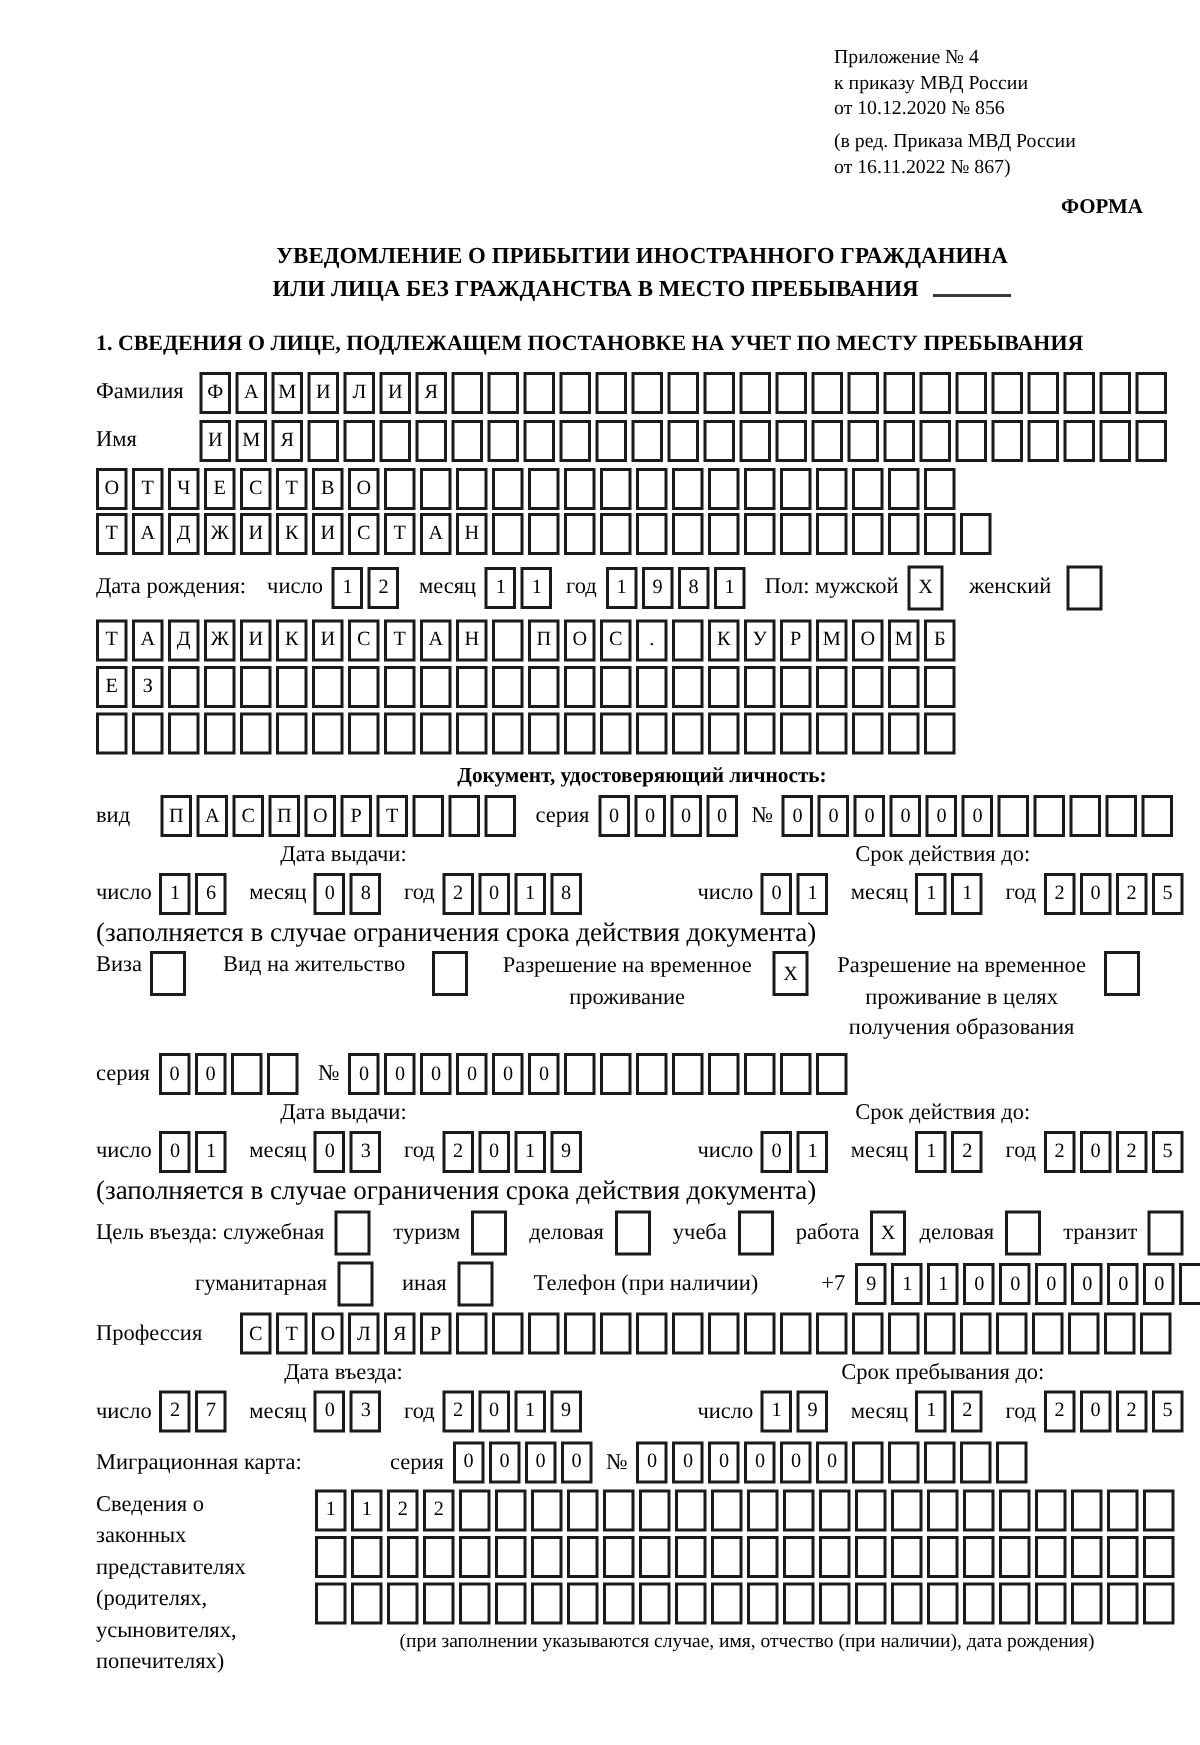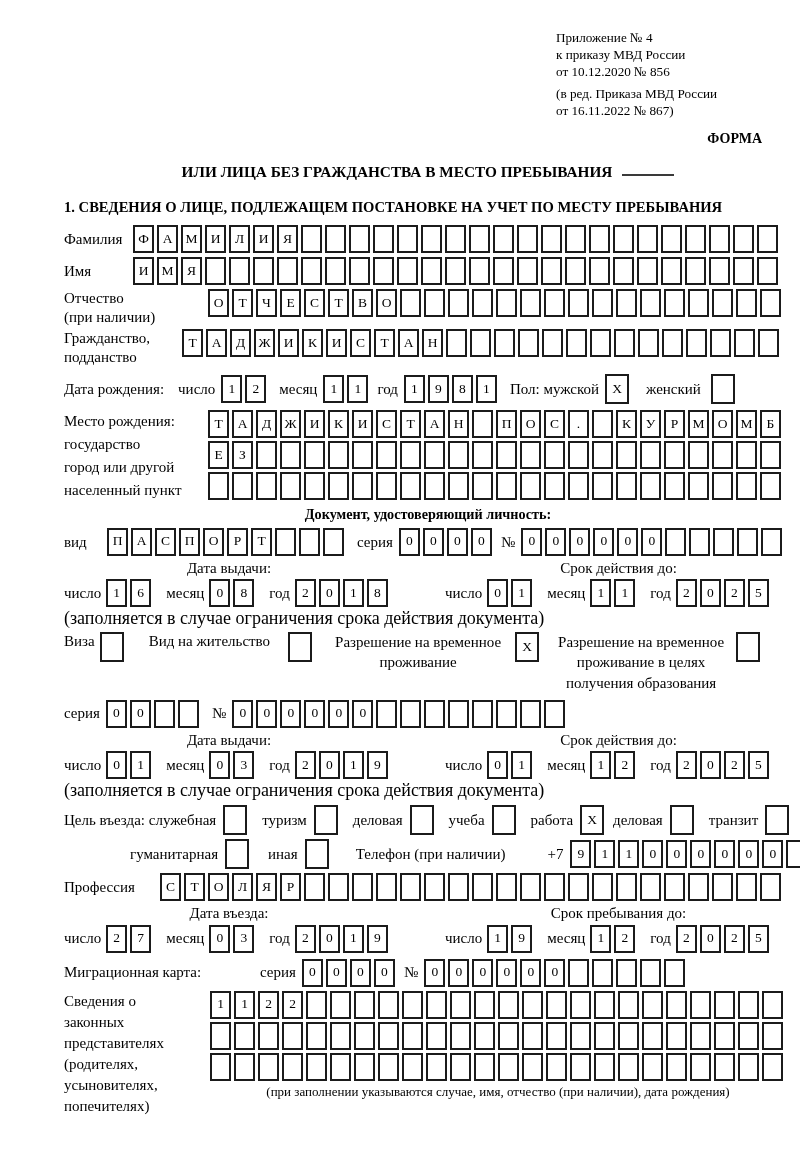--- a/index.html
+++ b/index.html
@@ -32,21 +32,21 @@
   .w-citiz{width:118px}
   .w-place{width:144px;line-height:23px;}
   .w-prof{width:96px}
   .grid .cells{margin-bottom:3px;}
 
   
   .doc-heading{text-align:center;font-weight:bold;font-size:14.2px;margin-top:3px;}
 
   
   .dsec{margin-top:4px;}
-  .dcols{display:flex;}
+  .dcols{display:flex;gap:20px;}
   .dcol-l{width:381px;}
   .dcol-r{flex:1;}
   .dtitle{text-align:center;font-size:15px;line-height:1.1;}
   .dtitle.l{width:330px;}
   .drow{display:flex;align-items:center;margin-top:3px;}
   .drow .dl{margin-right:5px;}
   .drow .dg{margin-right:12px;}
   .note{font-size:18px;text-align:left;padding-right:14px;margin-top:1px;line-height:1.15;}
 
   
@@ -74,20 +74,21 @@
     <div>к приказу МВД России</div>
     <div>от 10.12.2020 № 856</div>
     <div class="gap"></div>
     <div>(в ред. Приказа МВД России</div>
     <div>от 16.11.2022 № 867)</div>
   </div>
 
   <div class="form-label">ФОРМА</div>
 
   <div class="title">
+    <div>УВЕДОМЛЕНИЕ О ПРИБЫТИИ ИНОСТРАННОГО ГРАЖДАНИНА</div>
     <div><span>ИЛИ ЛИЦА БЕЗ ГРАЖДАНСТВА В МЕСТО ПРЕБЫВАНИЯ</span><span class="uline"></span></div>
   </div>
 
   <div class="sec-heading">1. СВЕДЕНИЯ О ЛИЦЕ, ПОДЛЕЖАЩЕМ ПОСТАНОВКЕ НА УЧЕТ ПО МЕСТУ ПРЕБЫВАНИЯ</div>
 
   <div class="row" style="margin-top:9px">
     <span class="lbl w-surname">Фамилия</span>
     <span class="cells">
         <span class="cell">Ф</span>
         <span class="cell">А</span>
@@ -146,24 +147,20 @@
         <span class="cell"></span>
         <span class="cell"></span>
         <span class="cell"></span>
         <span class="cell"></span>
         <span class="cell"></span>
         <span class="cell"></span>
       </span>
   </div>
 
   <div class="row top">
-    <span class="lbl w-patr stack">
-      <div>Отчество</div>
-      <div>(при наличии)</div>
-    </span>
     <span class="cells">
         <span class="cell">О</span>
         <span class="cell">Т</span>
         <span class="cell">Ч</span>
         <span class="cell">Е</span>
         <span class="cell">С</span>
         <span class="cell">Т</span>
         <span class="cell">В</span>
         <span class="cell">О</span>
         <span class="cell"></span>
@@ -179,24 +176,20 @@
         <span class="cell"></span>
         <span class="cell"></span>
         <span class="cell"></span>
         <span class="cell"></span>
         <span class="cell"></span>
         <span class="cell"></span>
       </span>
   </div>
 
   <div class="row top" style="margin-top:2px">
-    <span class="lbl w-citiz stack">
-      <div>Гражданство,</div>
-      <div>подданство</div>
-    </span>
     <span class="cells">
         <span class="cell">Т</span>
         <span class="cell">А</span>
         <span class="cell">Д</span>
         <span class="cell">Ж</span>
         <span class="cell">И</span>
         <span class="cell">К</span>
         <span class="cell">И</span>
         <span class="cell">С</span>
         <span class="cell">Т</span>
@@ -242,26 +235,20 @@
     <span class="cells cb mr14">
         <span class="cell">X</span>
       </span>
     <span class="lbl mr10">женский</span>
     <span class="cells cb">
         <span class="cell"></span>
       </span>
   </div>
 
   <div class="row top" style="margin-top:6px">
-    <span class="lbl w-place">
-      <div>Место рождения:</div>
-      <div>государство</div>
-      <div>город или другой</div>
-      <div>населенный пункт</div>
-    </span>
     <span class="grid">
       <span class="cells">
           <span class="cell">Т</span>
           <span class="cell">А</span>
           <span class="cell">Д</span>
           <span class="cell">Ж</span>
           <span class="cell">И</span>
           <span class="cell">К</span>
           <span class="cell">И</span>
           <span class="cell">С</span>

